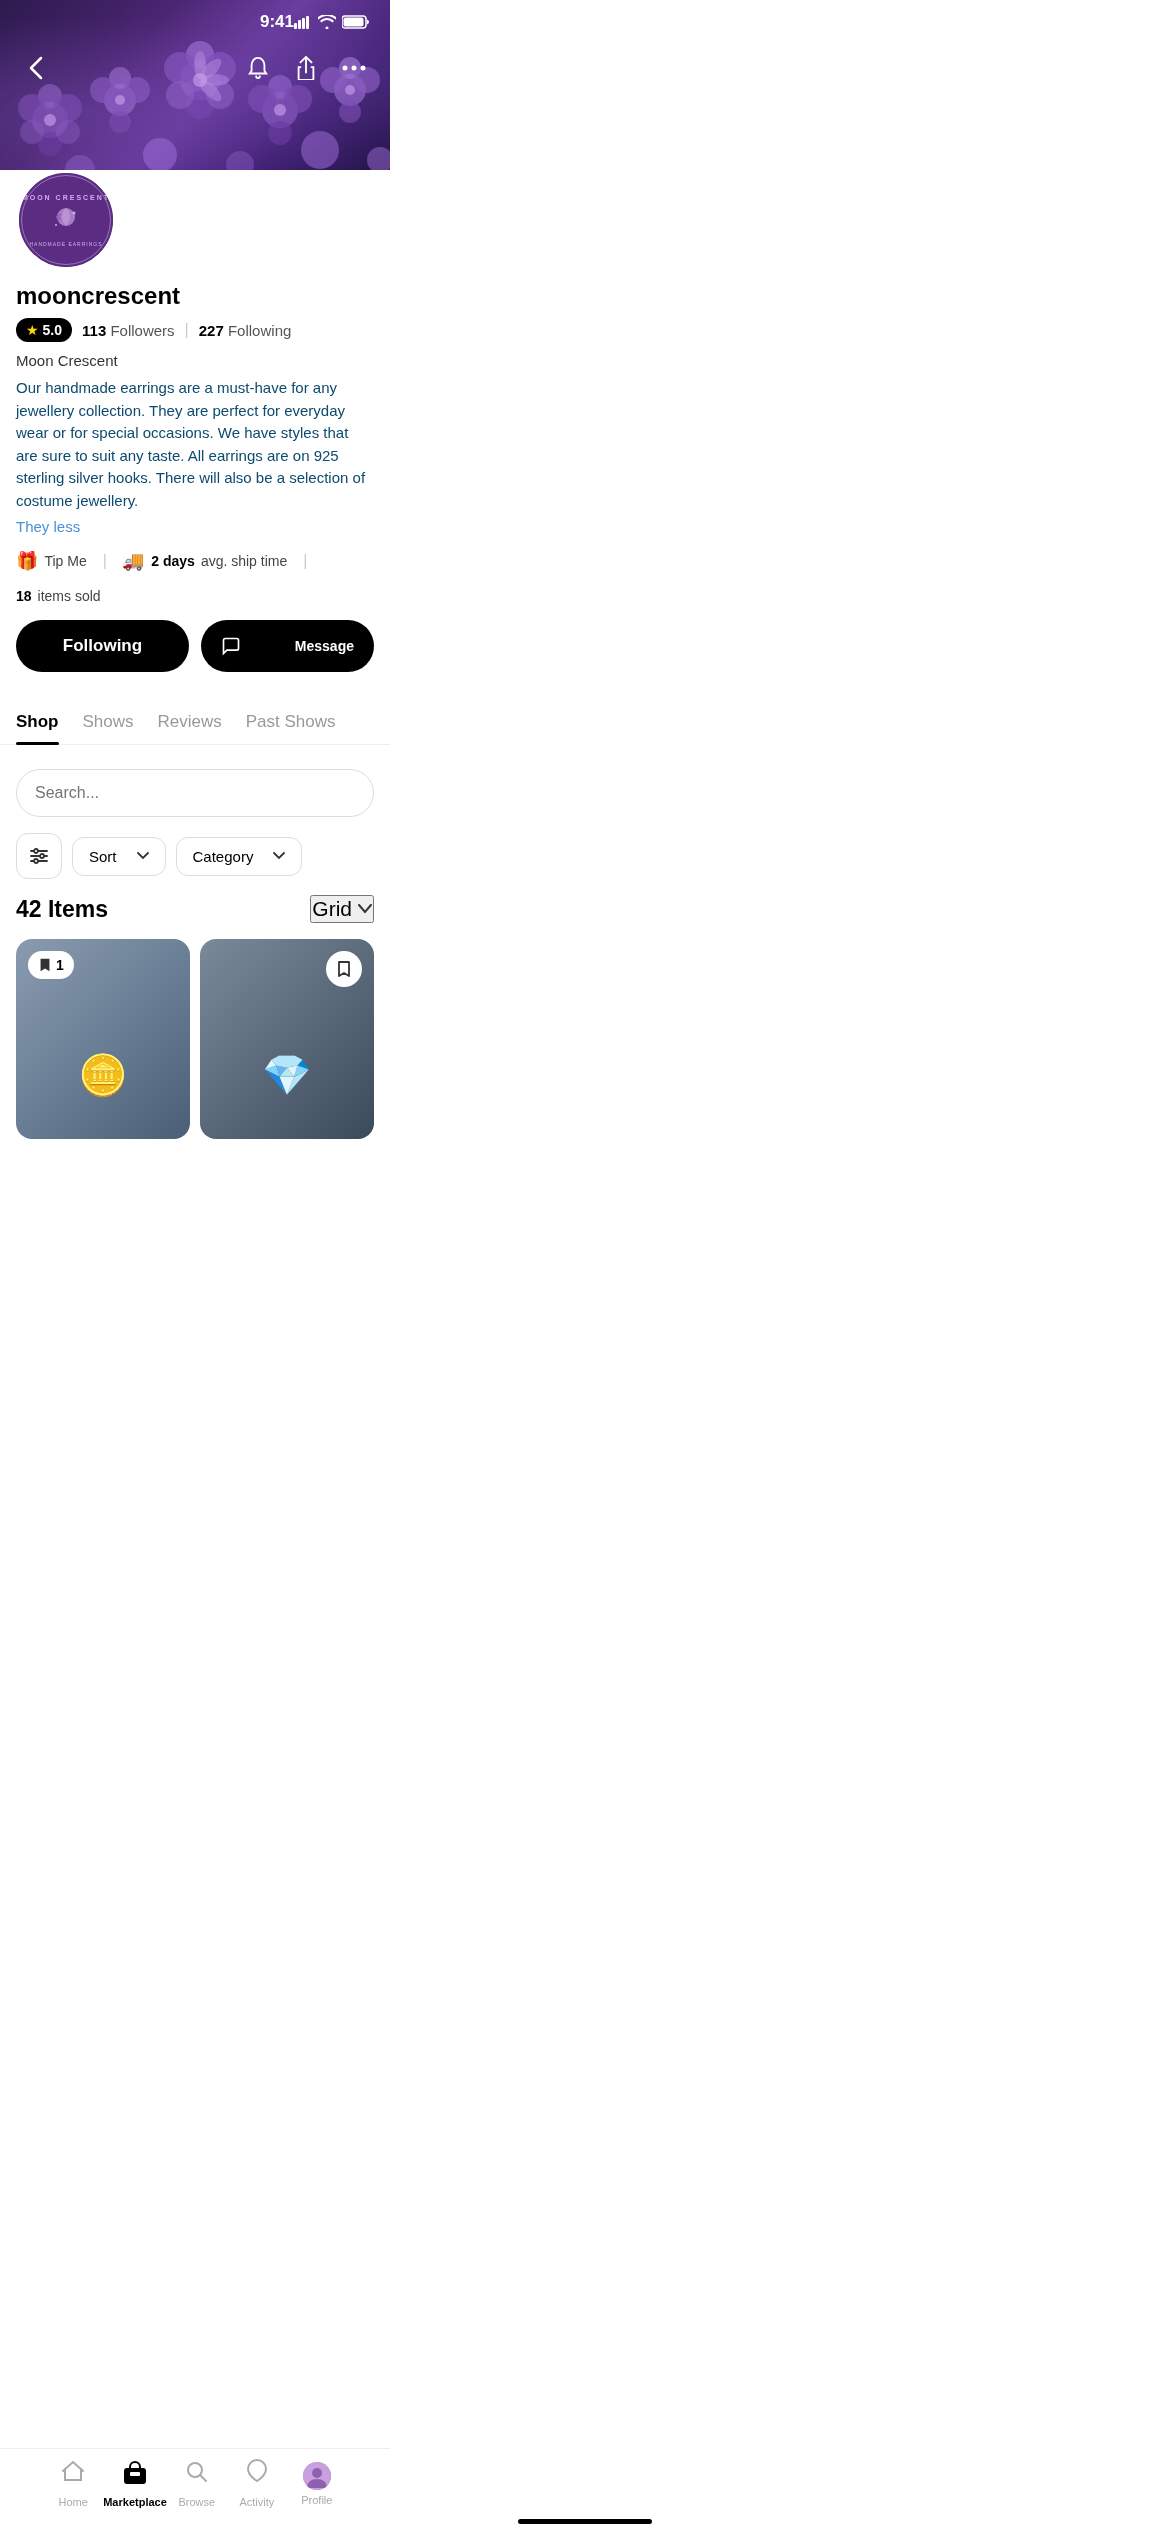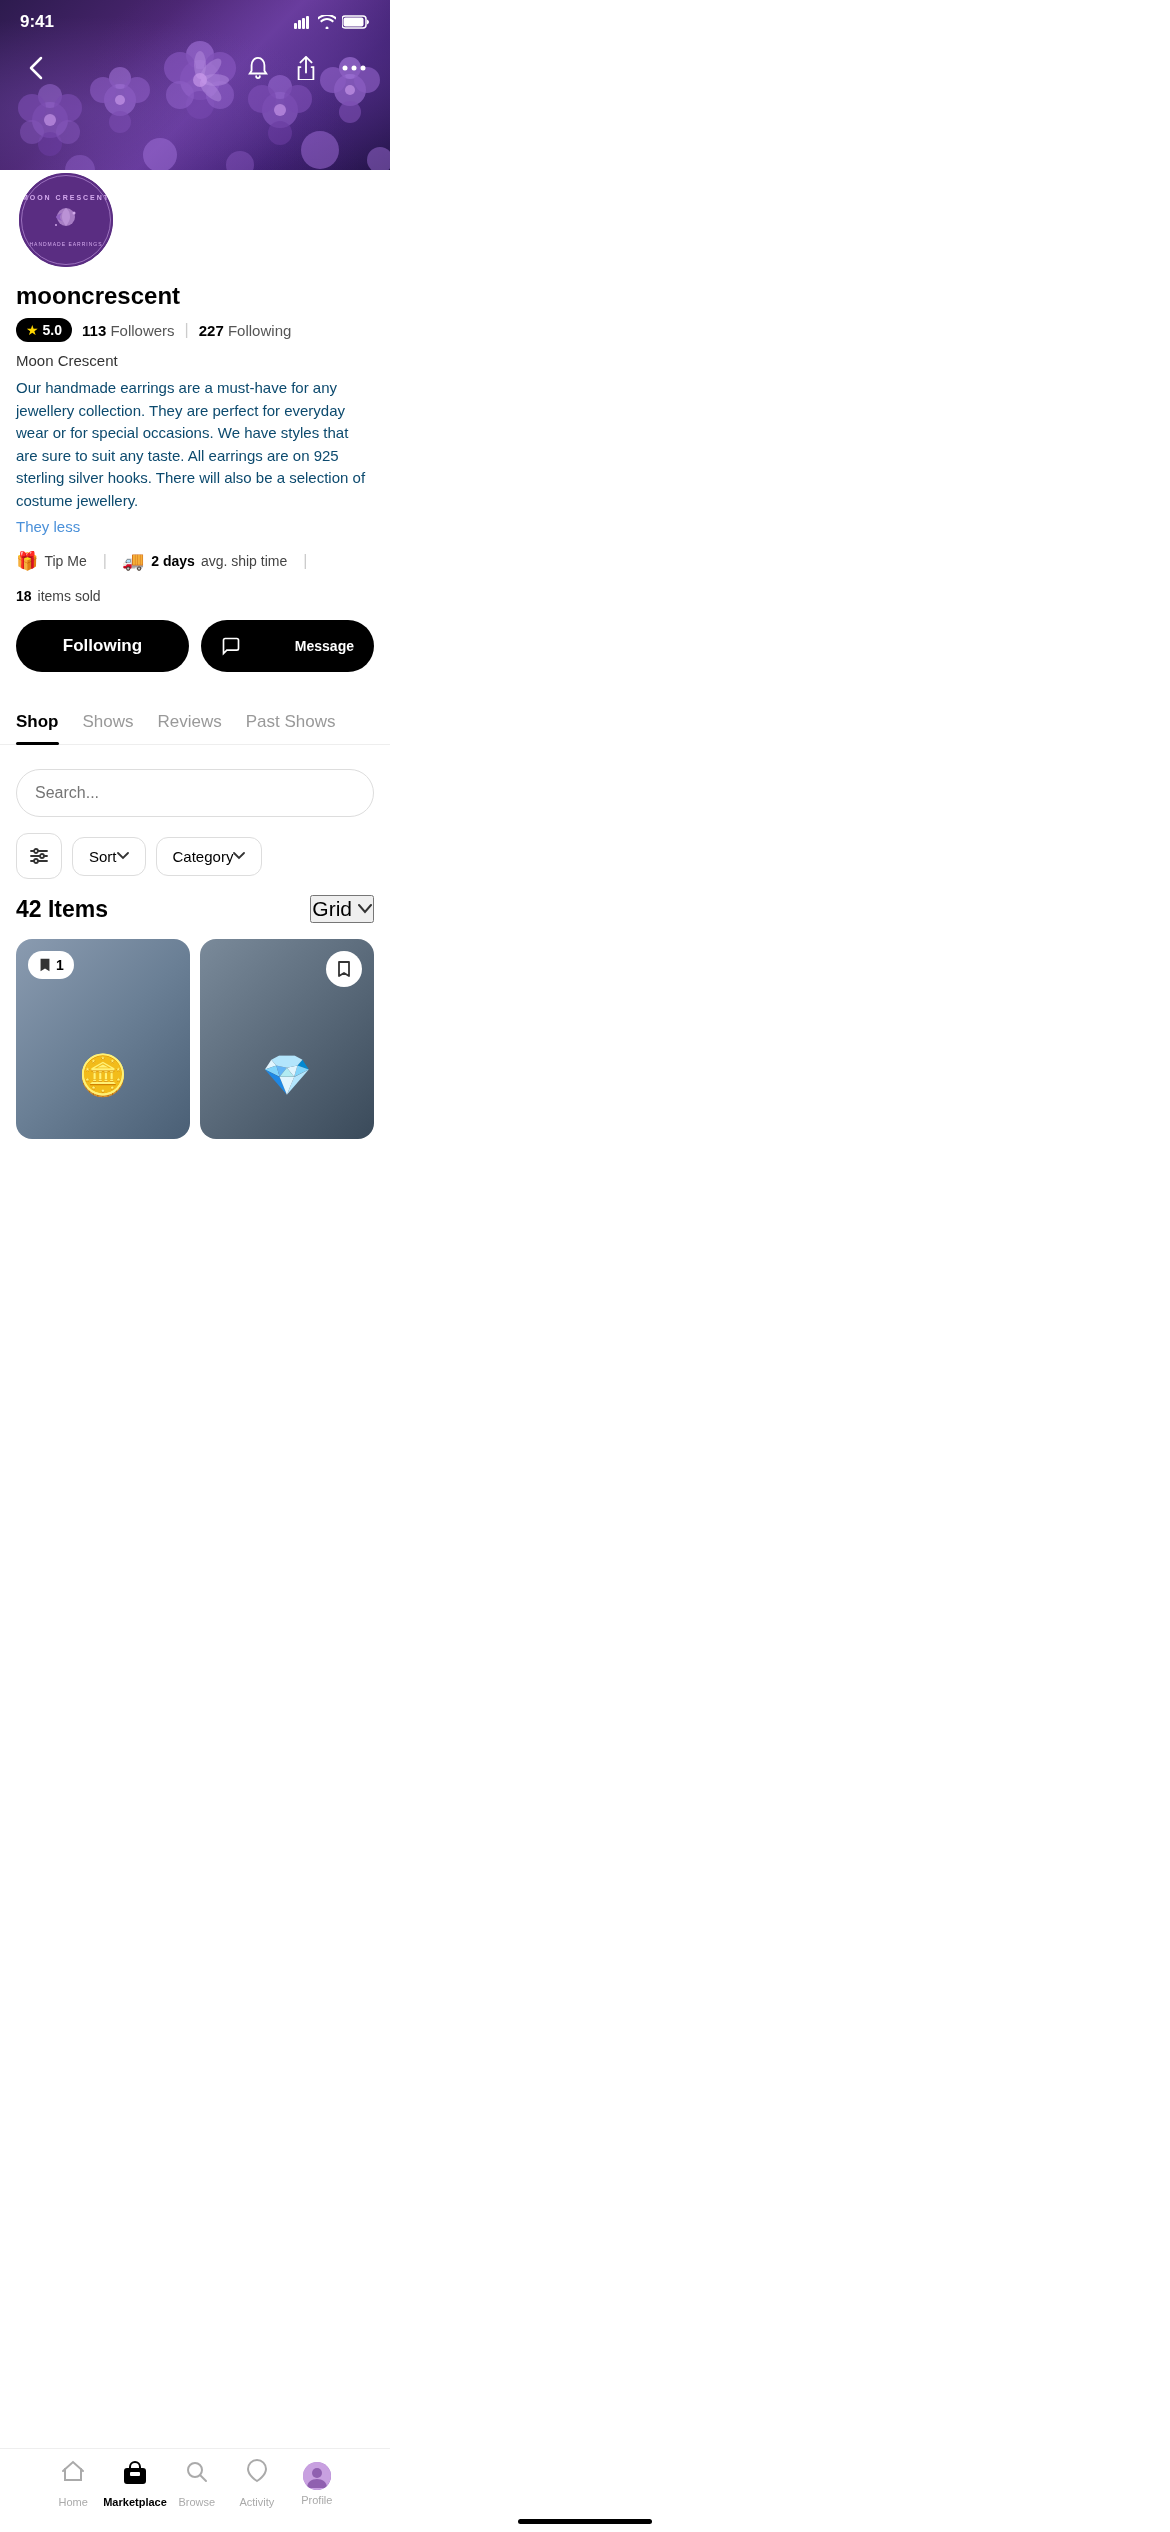--- a/index.html
+++ b/index.html
@@ -9,21 +9,21 @@
       background: #fff;
       width: 390px;
       min-height: 844px;
       overflow-x: hidden;
       position: relative;
     }
 
     
     .status-bar {
       display: flex;
-      justify-content: space-between;
+      justify-content: flex-end;
       align-items: center;
       padding: 12px 20px 8px;
       position: absolute;
       top: 0;
       left: 0;
       right: 0;
       z-index: 10;
     }
     .status-time {
       font-size: 17px;
@@ -330,21 +330,21 @@
       display: flex;
       align-items: center;
       justify-content: center;
       cursor: pointer;
       background: #fff;
       font-size: 18px;
     }
     .filter-btn {
       display: flex;
       align-items: center;
-      gap: 0;
+      gap: 20px;
       border: 1.5px solid #ddd;
       border-radius: 12px;
       padding: 10px 16px;
       font-size: 15px;
       font-weight: 500;
       cursor: pointer;
       background: #fff;
       color: #000;
     }
 

